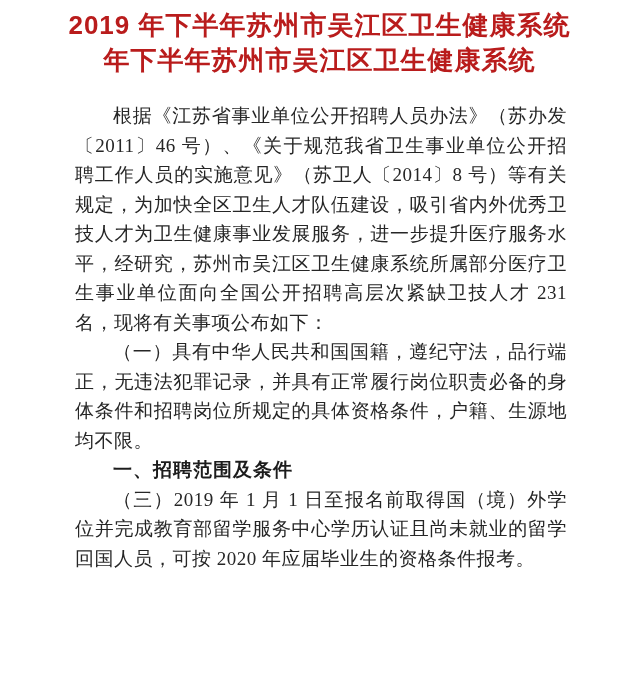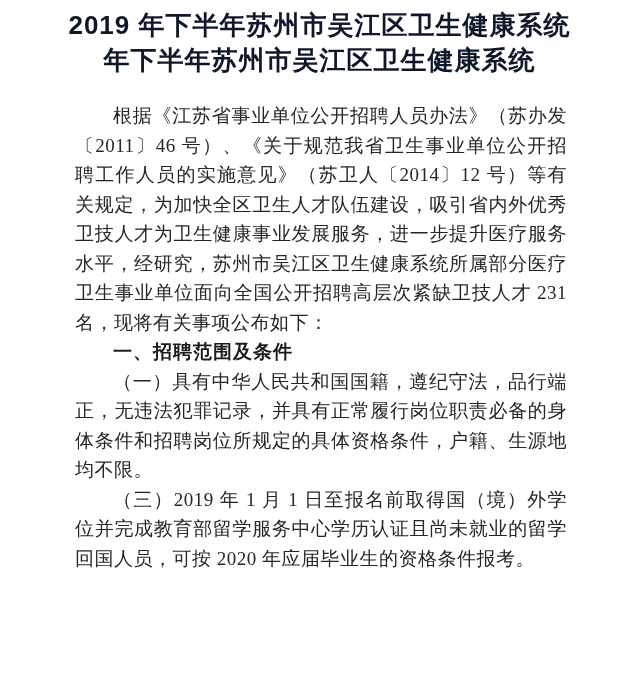--- a/index.html
+++ b/index.html
@@ -16,21 +16,21 @@
     box-sizing: border-box;
     padding-top: 8px;
   }
   .doc-title {
     margin: 0;
     text-align: center;
     font-family: "Liberation Sans", "DejaVu Sans", sans-serif;
     font-weight: bold;
     font-size: 26px;
     line-height: 35px;
-    color: #0f172a;
+    color: #b91c1c;
     letter-spacing: 1px;
   }
   .title-line {
     display: block;
   }
   .doc-body {
     box-sizing: border-box;
     width: 492px;
     margin: 23px 72px 0 75px;
     font-family: "Liberation Serif", "DejaVu Serif", serif;
@@ -56,20 +56,20 @@
 <body>
 
 <div class="page">
 
   <h1 class="doc-title">
     <span class="title-line">2019 年下半年苏州市吴江区卫生健康系统</span>
     <span class="title-line">年下半年苏州市吴江区卫生健康系统</span>
   </h1>
 
   <div class="doc-body">
-    <p class="para">根据《江苏省事业单位公开招聘人员办法》（苏办发〔2011〕46 号）、《关于规范我省卫生事业单位公开招聘工作人员的实施意见》（苏卫人〔2014〕12 号）等有关规定，为加快全区卫生人才队伍建设，吸引省内外优秀卫技人才为卫生健康事业发展服务，进一步提升医疗服务水平，经研究，苏州市吴江区卫生健康系统所属部分医疗卫生事业单位面向全国公开招聘高层次紧缺卫技人才 231 名，现将有关事项公布如下：</p>
+    <p class="para">根据《江苏省事业单位公开招聘人员办法》（苏办发〔2011〕46 号）、《关于规范我省卫生事业单位公开招聘工作人员的实施意见》（苏卫人〔2014〕8 号）等有关规定，为加快全区卫生人才队伍建设，吸引省内外优秀卫技人才为卫生健康事业发展服务，进一步提升医疗服务水平，经研究，苏州市吴江区卫生健康系统所属部分医疗卫生事业单位面向全国公开招聘高层次紧缺卫技人才 231 名，现将有关事项公布如下：</p>
+    <p class="para">（一）具有中华人民共和国国籍，遵纪守法，品行端正，无违法犯罪记录，并具有正常履行岗位职责必备的身体条件和招聘岗位所规定的具体资格条件，户籍、生源地均不限。</p>
     <p class="para heading">一、招聘范围及条件</p>
-    <p class="para">（一）具有中华人民共和国国籍，遵纪守法，品行端正，无违法犯罪记录，并具有正常履行岗位职责必备的身体条件和招聘岗位所规定的具体资格条件，户籍、生源地均不限。</p>
     <p class="para">（三）2019 年 1 月 1 日至报名前取得国（境）外学位并完成教育部留学服务中心学历认证且尚未就业的留学回国人员，可按 2020 年应届毕业生的资格条件报考。</p>
 
   </div>
 
 </div>
 
 </body></html>

